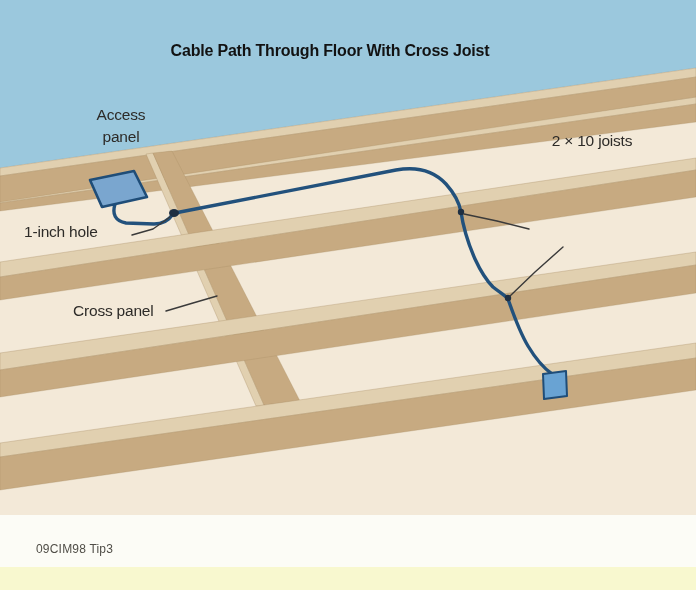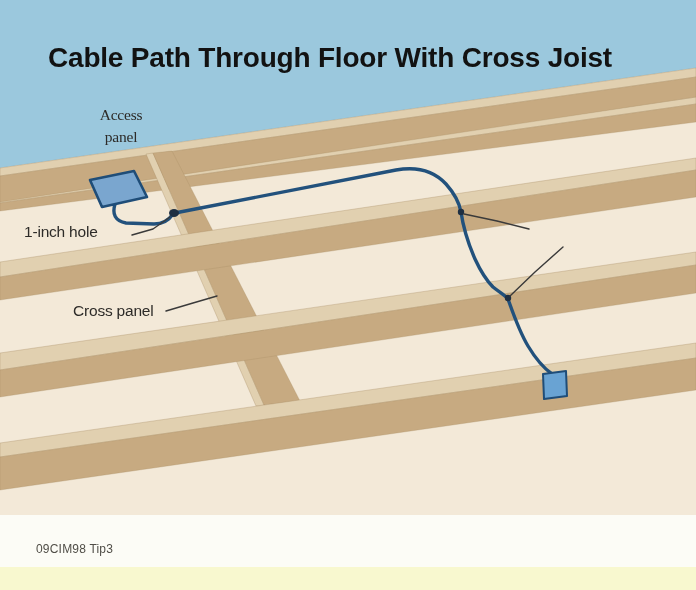--- a/index.html
+++ b/index.html
@@ -25,25 +25,25 @@
   .strip-white{fill:var(--strip_white,#fcfcf6);}
   .strip-yellow{fill:var(--strip_yellow,#f8f8cf);}
 
   .lbl{
     position:absolute;
     color:var(--label_text,#2d2b28);
     font-size:15.5px;line-height:22px;
     letter-spacing:-0.2px;
     white-space:normal;
   }
-  .center{text-align:center;font-family:Liberation Serif, serif;}
+  .center{text-align:center;}
   #title{
     position:absolute;top:42px;left:0;width:660px;
     text-align:center;
-    font-size:28px;font-weight:bold;letter-spacing:-0.2px;
+    font-size:16px;font-weight:bold;letter-spacing:-0.2px;
     color:var(--title_text,#121212);
   }
   #caption{
     position:absolute;top:542px;left:36px;
     font-size:12px;letter-spacing:.2px;
     color:var(--caption_text,#504e47);
   }
 </style>
 </head>
 <body>
@@ -94,20 +94,21 @@
     <polyline class="leader" points="563,247 535,272 510,296"></polyline>
 
     <rect class="strip-white" x="0" y="515" width="696" height="52"></rect>
     <rect class="strip-yellow" x="0" y="567" width="696" height="23"></rect>
   </svg>
 
   <div id="title">Cable Path Through Floor With Cross Joist</div>
 
   <div class="lbl center" style="top:104px;left:85px;width:72px;">Access panel</div>
 
+  <div class="lbl center" style="top:130px;left:522px;width:140px;">2 × 10 joists</div>
 
   <div class="lbl" style="top:221px;left:24px;width:120px;">1-inch hole</div>
 
 
   <div class="lbl" style="top:300px;left:73px;width:100px;">Cross panel</div>
 
 
   <div id="caption">09CIM98 Tip3</div>
 </div>
 

